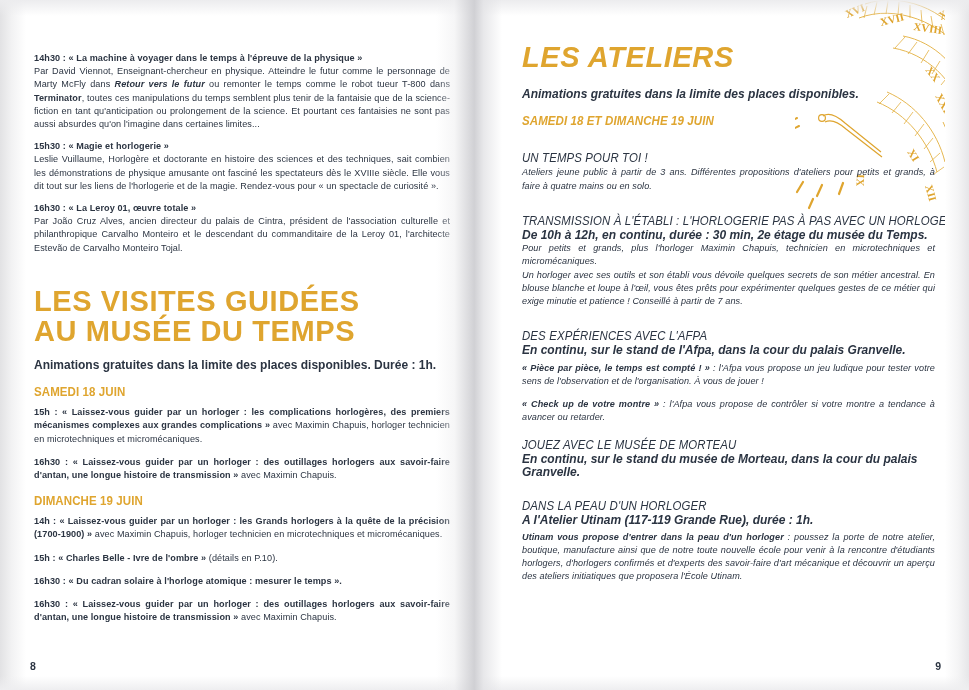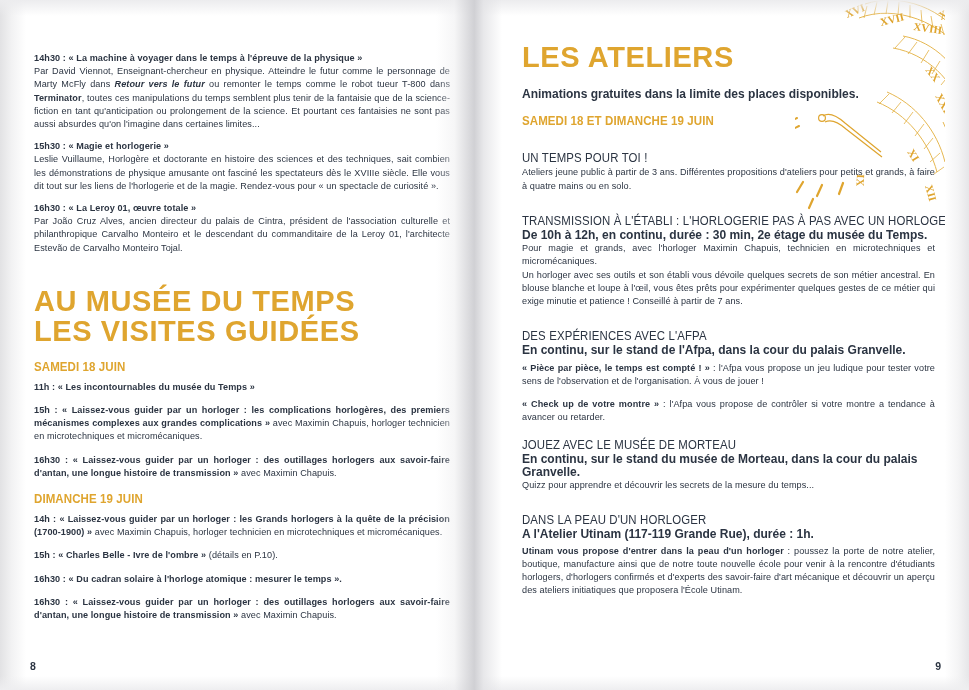--- a/index.html
+++ b/index.html
@@ -141,21 +141,21 @@
   
   .clock-deco {
     position: absolute;
     top: -4px;
     right: -6px;
     width: 180px;
     height: 230px;
     z-index: 1;
     pointer-events: none;
   }
-  .rcontent { position: relative; z-index: 2; }
+  .rcontent { position: relative; z-index: 2; font-style: italic; }
   .lcontent { position: relative; z-index: 2; }
 
   .hl-visites { margin: 0 0 13px 0; }
   .spacer-sm { height: 7px; }
 </style>
 </head>
 <body>
 
 <div class="spread">
 
@@ -178,30 +178,28 @@
 
       <div class="block">
         <div class="body-text">
           <b>16h30 : « La Leroy 01, œuvre totale »</b><br>
           <span>Par João Cruz Alves, ancien directeur du palais de Cintra, président de l'association culturelle et philanthropique Carvalho Monteiro et le descendant du commanditaire de la Leroy 01, l'architecte Estevão de Carvalho Monteiro Tojal.</span>
         </div>
       </div>
 
       <div style="height:22px"></div>
       <div class="hl-visites">
+        <div class="display-heading">LES VISITES GUIDÉES</div>
         <div class="display-heading">AU MUSÉE DU TEMPS</div>
-        <div class="display-heading">LES VISITES GUIDÉES</div>
-      </div>
-
+      </div>
+
+      <div class="note-line" style="margin-bottom:13px">Animations gratuites dans la limite des places disponibles. Durée : 1h.</div>
 
       <div class="gold-date" style="margin-bottom:7px">SAMEDI 18 JUIN</div>
 
-      <div class="body-text para">
-        <b>11h : « Les incontournables du musée du Temps »</b><span></span>
-      </div>
       <div class="body-text para">
         <b>15h : « Laissez-vous guider par un horloger : les complications horlogères, des premiers mécanismes complexes aux grandes complications »</b><span> avec Maximin Chapuis, horloger technicien en microtechniques et micromécaniques.</span>
       </div>
       <div class="body-text para">
         <b>16h30 : « Laissez-vous guider par un horloger : des outillages horlogers aux savoir-faire d'antan, une longue histoire de transmission »</b><span> avec Maximin Chapuis.</span>
       </div>
 
       <div class="gold-date" style="margin:11px 0 7px 0">DIMANCHE 19 JUIN</div>
 
       <div class="body-text para">
@@ -313,41 +311,40 @@
       <div class="sec-block">
         <div class="section-heading">UN TEMPS POUR TOI !</div>
         <div class="body-text" style="margin-top:1px">Ateliers jeune public à partir de 3 ans. Différentes propositions d'ateliers pour petits et grands, à faire à quatre mains ou en solo.</div>
       </div>
 
       <div class="spacer-sm"></div>
 
       <div class="sec-block">
         <div class="section-heading">TRANSMISSION À L'ÉTABLI : L'HORLOGERIE PAS À PAS AVEC UN HORLOGER</div>
         <div class="note-line">De 10h à 12h, en continu, durée : 30 min, 2e étage du musée du Temps.</div>
-        <div class="body-text" style="margin-top:1px">Pour magie et grands, avec l'horloger Maximin Chapuis, technicien en microtechniques et micromécaniques.</div>
+        <div class="body-text" style="margin-top:1px">Pour petits et grands, plus l'horloger Maximin Chapuis, technicien en microtechniques et micromécaniques.</div>
         <div class="body-text">Un horloger avec ses outils et son établi vous dévoile quelques secrets de son métier ancestral. En blouse blanche et loupe à l'œil, vous êtes prêts pour expérimenter quelques gestes de ce métier qui exige minutie et patience ! Conseillé à partir de 7 ans.</div>
       </div>
 
       <div class="spacer-sm"></div>
 
       <div class="sec-block">
         <div class="section-heading">DES EXPÉRIENCES AVEC L'AFPA</div>
         <div class="note-line" style="margin-bottom:5px">En continu, sur le stand de l'Afpa, dans la cour du palais Granvelle.</div>
         <div class="body-text para">
           <b>« Pièce par pièce, le temps est compté ! »</b><span> : l'Afpa vous propose un jeu ludique pour tester votre sens de l'observation et de l'organisation. À vous de jouer !</span>
         </div>
         <div class="body-text para">
           <b>« Check up de votre montre  »</b><span> : l'Afpa vous propose de contrôler si votre montre a tendance à avancer ou retarder.</span>
         </div>
       </div>
 
       <div class="sec-block">
         <div class="section-heading">JOUEZ AVEC LE MUSÉE DE MORTEAU</div>
         <div class="note-line">En continu, sur le stand du musée de Morteau, dans la cour du palais Granvelle.</div>
-        <div class="body-text" style="margin-top:1px">Quizz pour apprendre et découvrir les secrets de la mesure du temps...</div>
       </div>
 
       <div class="spacer-sm"></div>
 
       <div class="sec-block">
         <div class="section-heading">DANS LA PEAU D'UN HORLOGER</div>
         <div class="note-line" style="margin-bottom:4px">A l'Atelier Utinam (117-119 Grande Rue), durée : 1h.</div>
         <div class="body-text">
           <b>Utinam vous propose d'entrer dans la peau d'un horloger</b><span> : poussez la porte de notre atelier, boutique, manufacture ainsi que de notre toute nouvelle école pour venir à la rencontre d'étudiants horlogers, d'horlogers confirmés et d'experts des savoir-faire d'art mécanique et découvrir un aperçu des ateliers initiatiques que proposera l'École Utinam.</span>
         </div>

